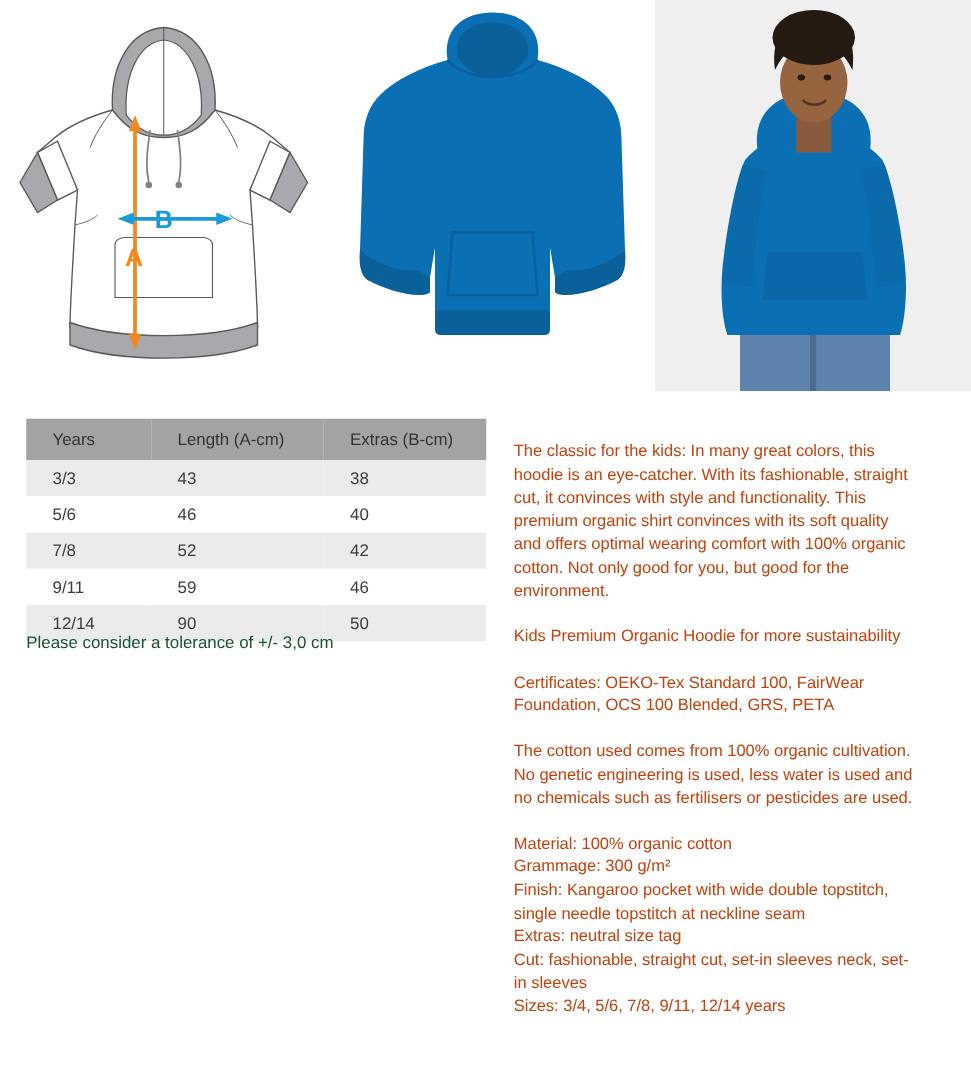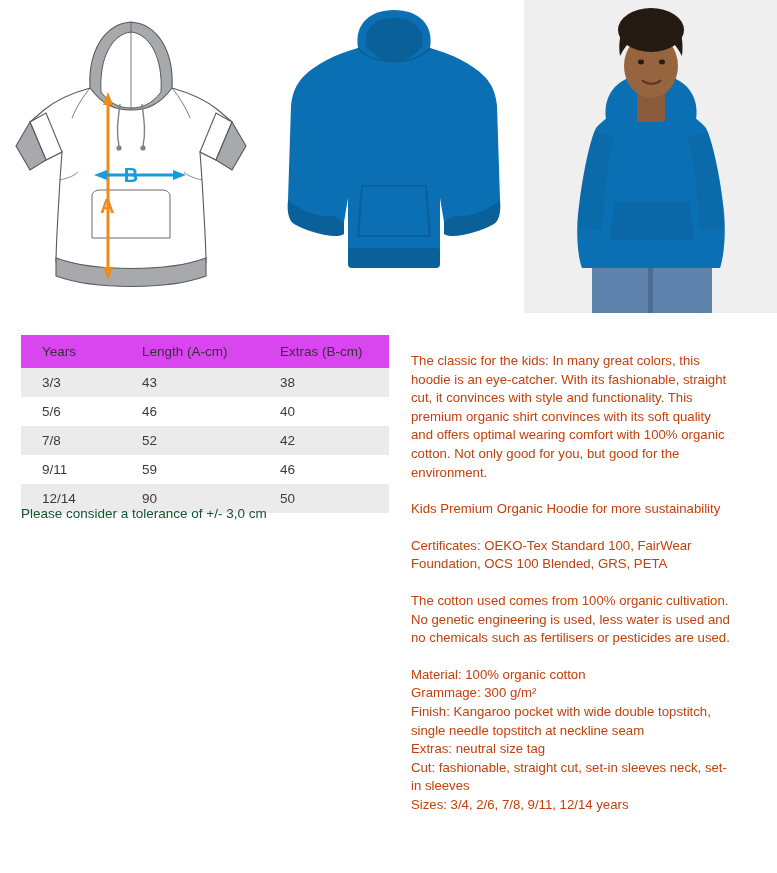--- a/index.html
+++ b/index.html
@@ -51,21 +51,21 @@
     border-collapse: collapse;
     font-size: 13.5px;
   }
   .size-table th, .size-table td {
     text-align: left;
     padding: 7px 0 7px 21px;
     font-weight: normal;
     color: #3b3b3b;
   }
   .size-table thead th {
-    background: #d946ef;
+    background: #a3a3a3;
     color: #333;
     font-size: 13.5px;
     padding-top: 9px;
     padding-bottom: 9px;
   }
   .size-table tbody tr:nth-child(odd) td { background: #ebebeb; }
   .size-table tbody tr:nth-child(even) td { background: #ffffff; }
   .size-table col.c1 { width: 100px; }
   .size-table col.c2 { width: 138px; }
   .size-table col.c3 { width: 130px; }
@@ -251,15 +251,15 @@
   <p>The classic for the kids: In many great colors, this hoodie is an eye-catcher. With its fashionable, straight cut, it convinces with style and functionality. This premium organic shirt convinces with its soft quality and offers optimal wearing comfort with 100% organic cotton. Not only good for you, but good for the environment.</p>
   <p>Kids Premium Organic Hoodie for more sustainability</p>
   <p>Certificates: OEKO-Tex Standard 100, FairWear Foundation, OCS 100 Blended, GRS, PETA</p>
   <p>The cotton used comes from 100% organic cultivation. No genetic engineering is used, less water is used and no chemicals such as fertilisers or pesticides are used.</p>
   <div class="blocklines">
     <div>Material: 100% organic cotton</div>
     <div>Grammage: 300 g/m²</div>
     <div>Finish: Kangaroo pocket with wide double topstitch, single needle topstitch at neckline seam</div>
     <div>Extras: neutral size tag</div>
     <div>Cut: fashionable, straight cut, set-in sleeves neck, set-in sleeves</div>
-    <div>Sizes: 3/4, 2/6, 7/8, 9/11, 12/14 years</div>
+    <div>Sizes: 3/4, 5/6, 7/8, 9/11, 12/14 years</div>
   </div>
 </div>
 
 </body></html>

